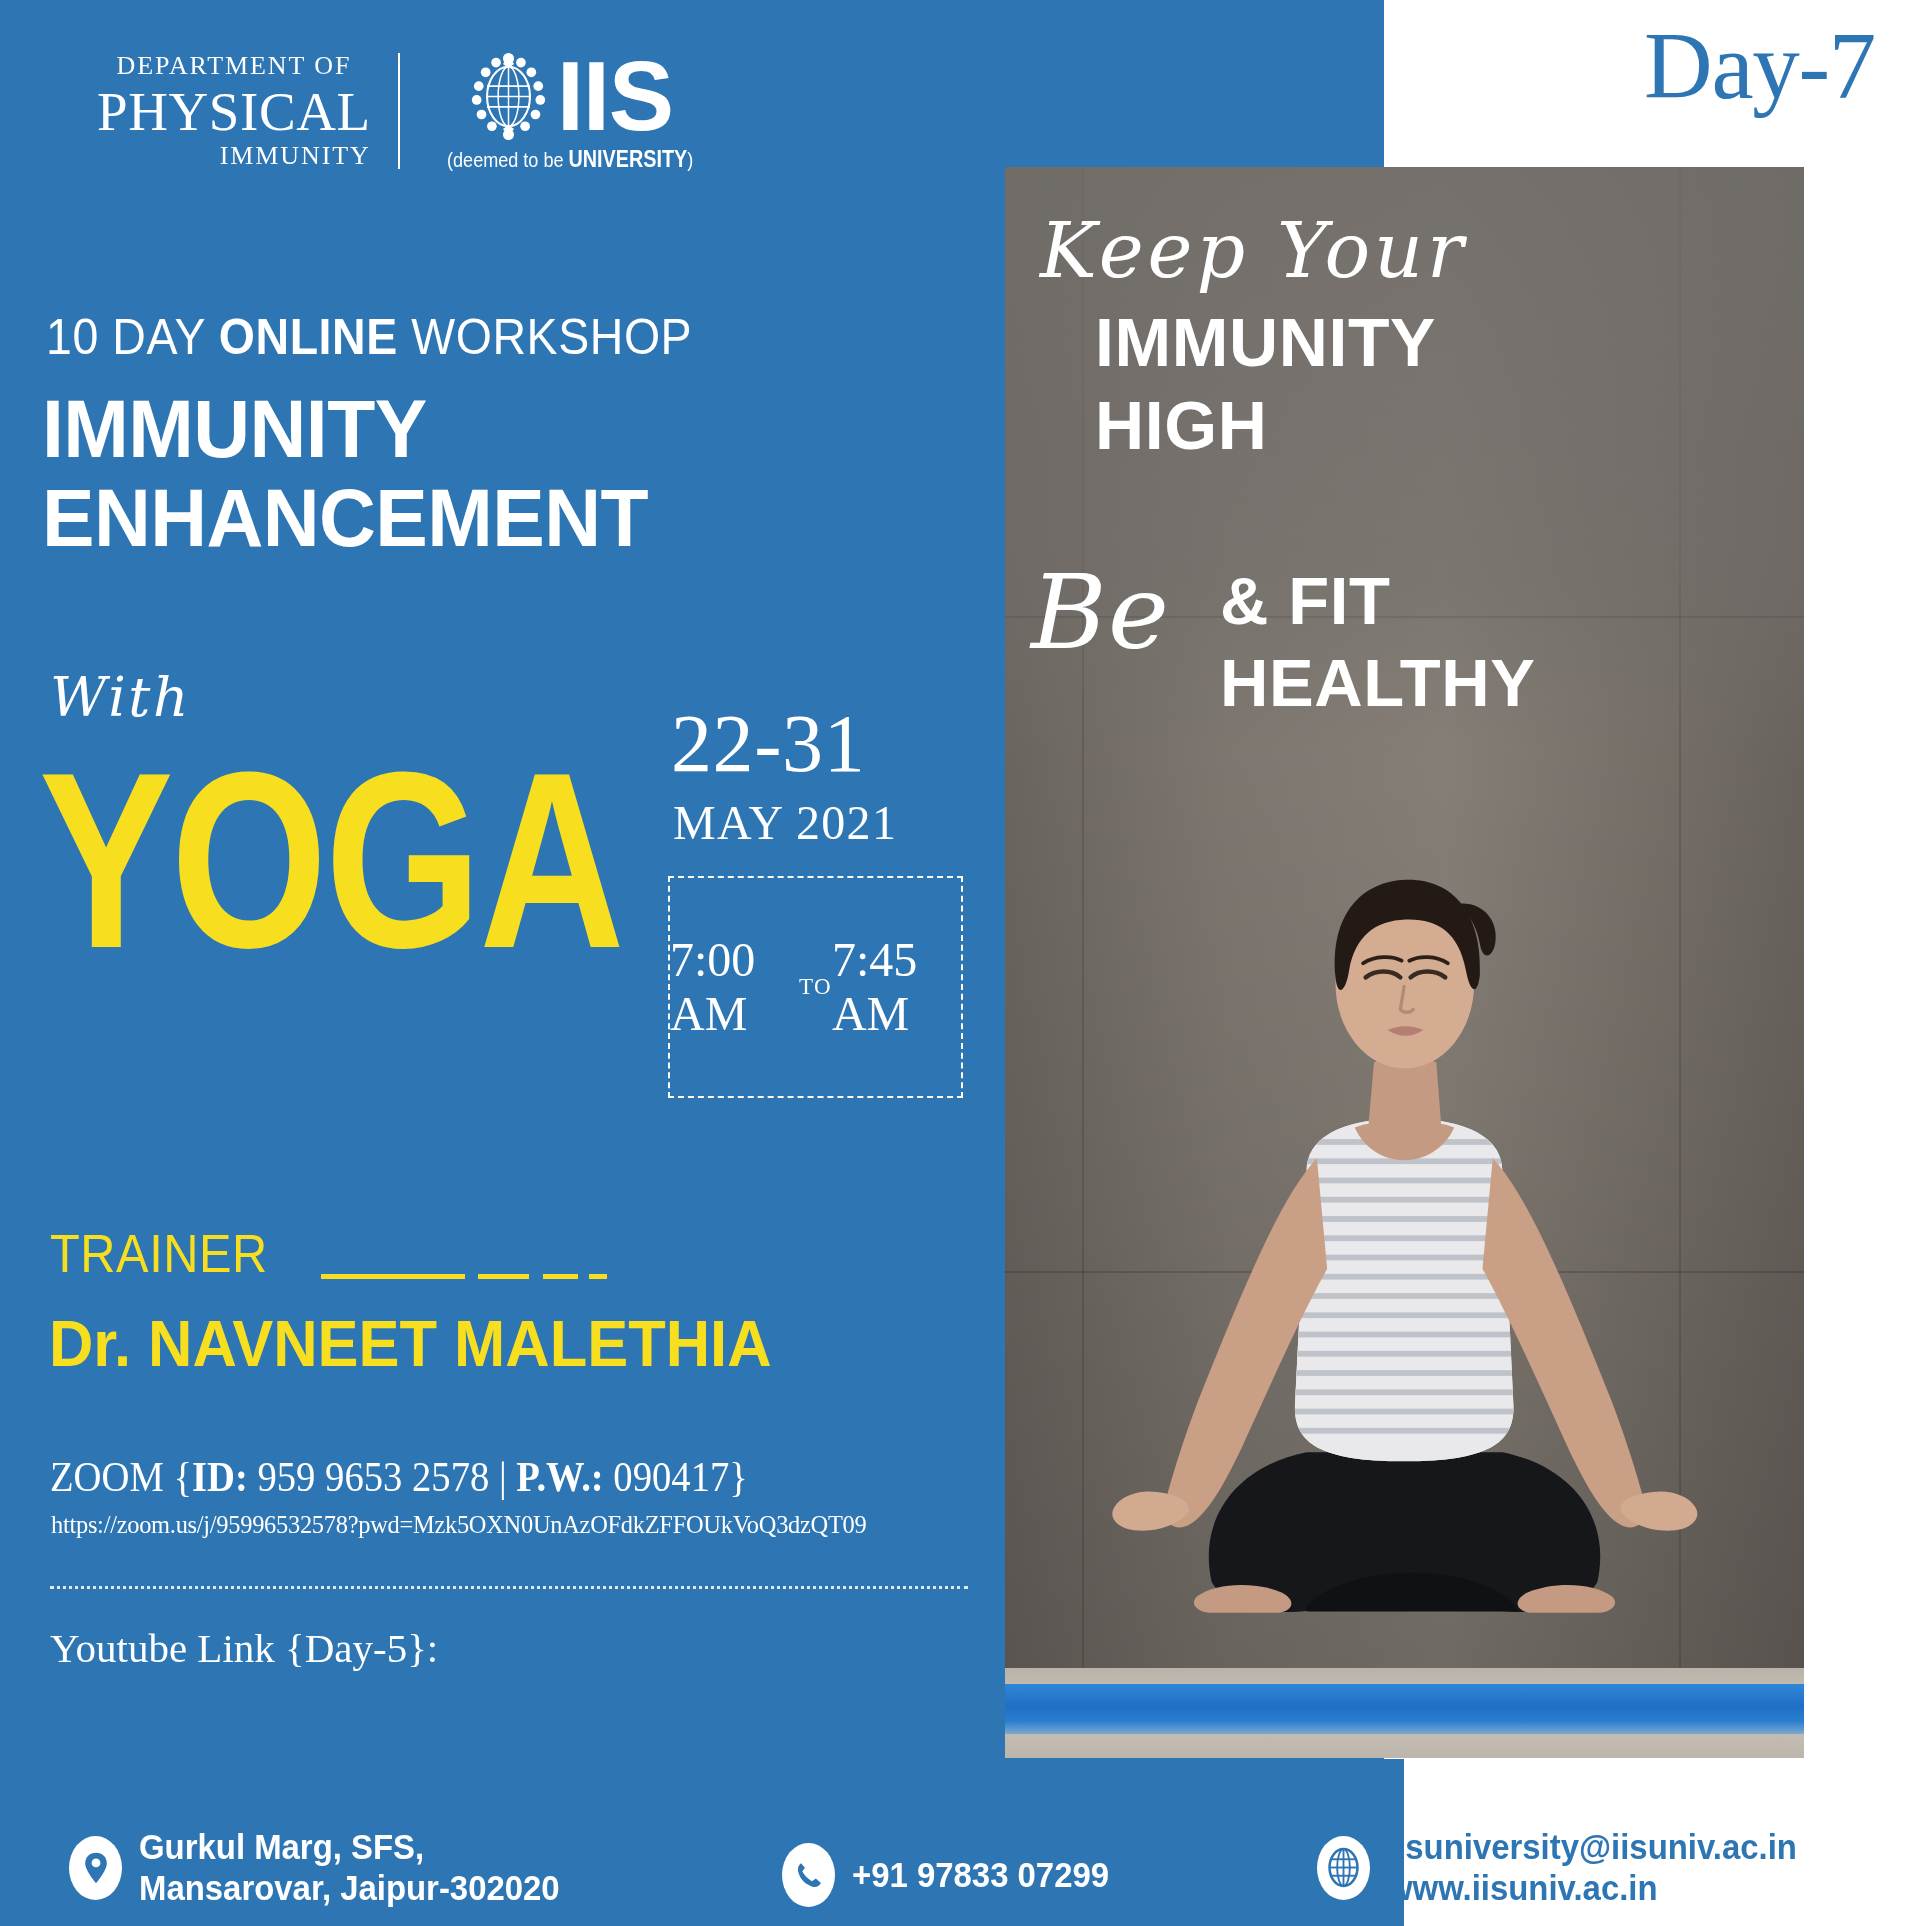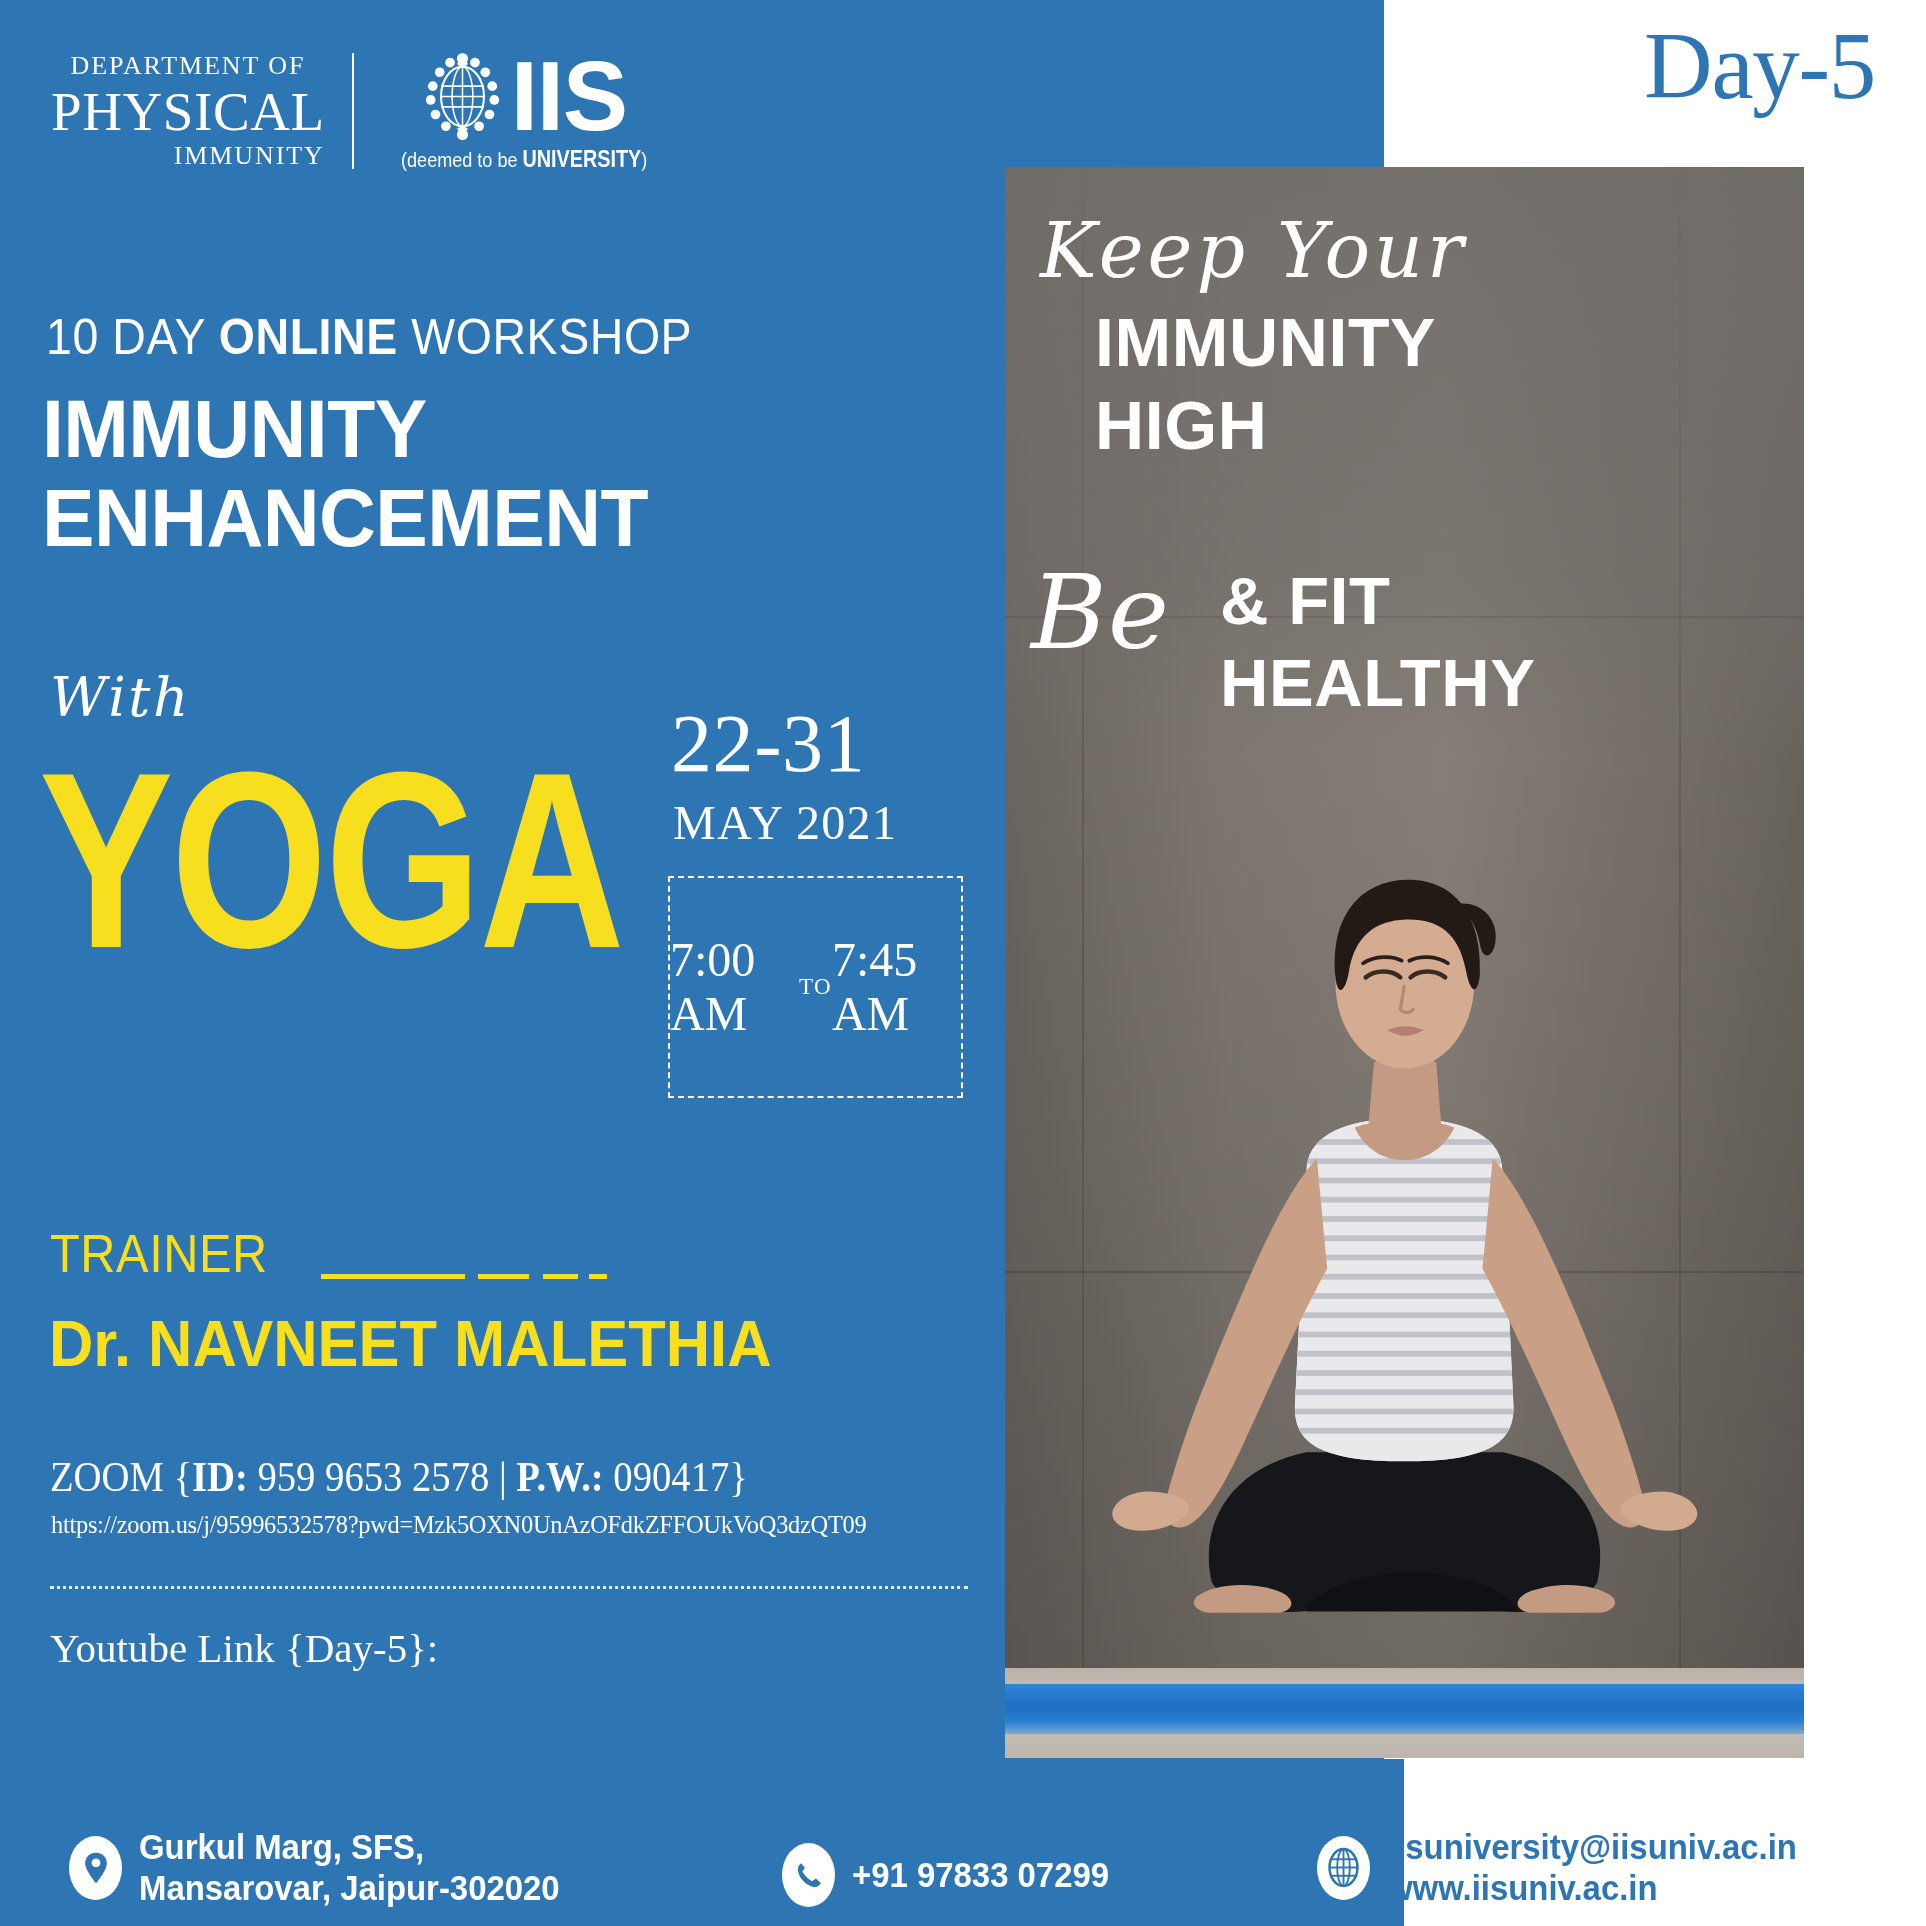--- a/index.html
+++ b/index.html
@@ -44,20 +44,21 @@
     display: flex;
     align-items: center;
     gap: 0px;
   }
   .dept-block {
     color: #ffffff;
     text-align: center;
     font-family: "Liberation Serif", serif;
     line-height: 1.0;
     padding-right: 27px;
+    margin-left: 46px;
   }
   .dept-top {
     font-size: 26px;
     letter-spacing: 1.9px;
     margin-bottom: 5.1px;
   }
   .dept-mid {
     font-size: 55px;
     letter-spacing: 0.6px;
     margin-bottom: 3.9px;
@@ -519,21 +520,21 @@
             <path d="M52 20 q8 -12 16 0 q-8 8 -16 0Z"></path>
             <path d="M52 114 q8 12 16 0 q-8 -8 -16 0Z"></path>
           </g>
         </svg>
         <div class="iis-letters">IIS</div>
       </div>
       <div class="iis-sub"><span>(deemed to be </span><b>UNIVERSITY</b><span>)</span></div>
     </div>
   </div>
 
-  <div class="day-badge">Day-5</div>
+  <div class="day-badge">Day-7</div>
 
   <div class="kicker"><span>10 DAY </span><b>ONLINE</b><span> WORKSHOP</span></div>
 
   <div class="headline">
     <div>IMMUNITY</div>
     <div>ENHANCEMENT</div>
   </div>
 
   <div class="with-script">With</div>
   <div class="yoga-word">YOGA</div>

